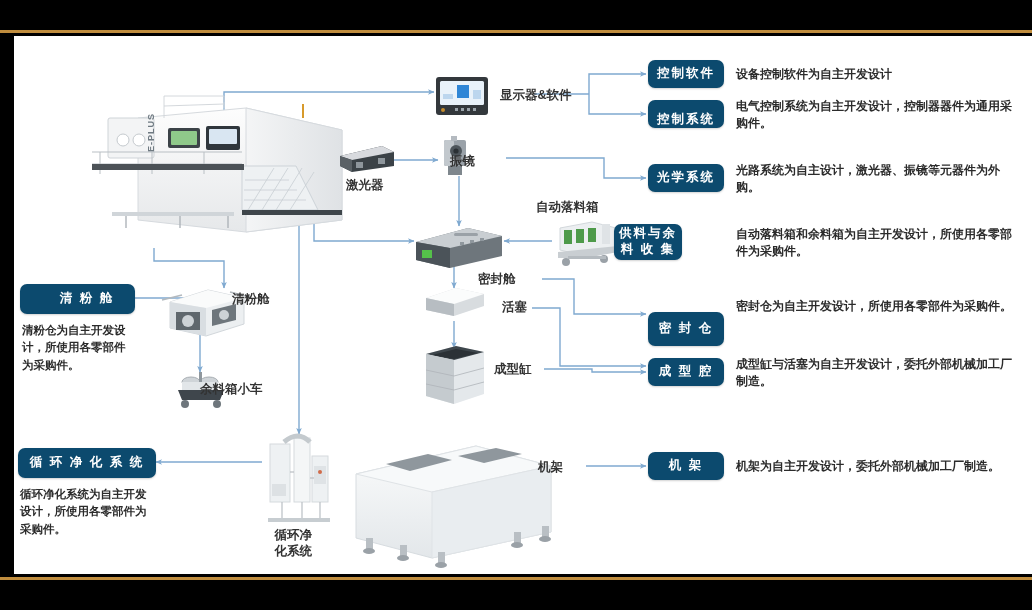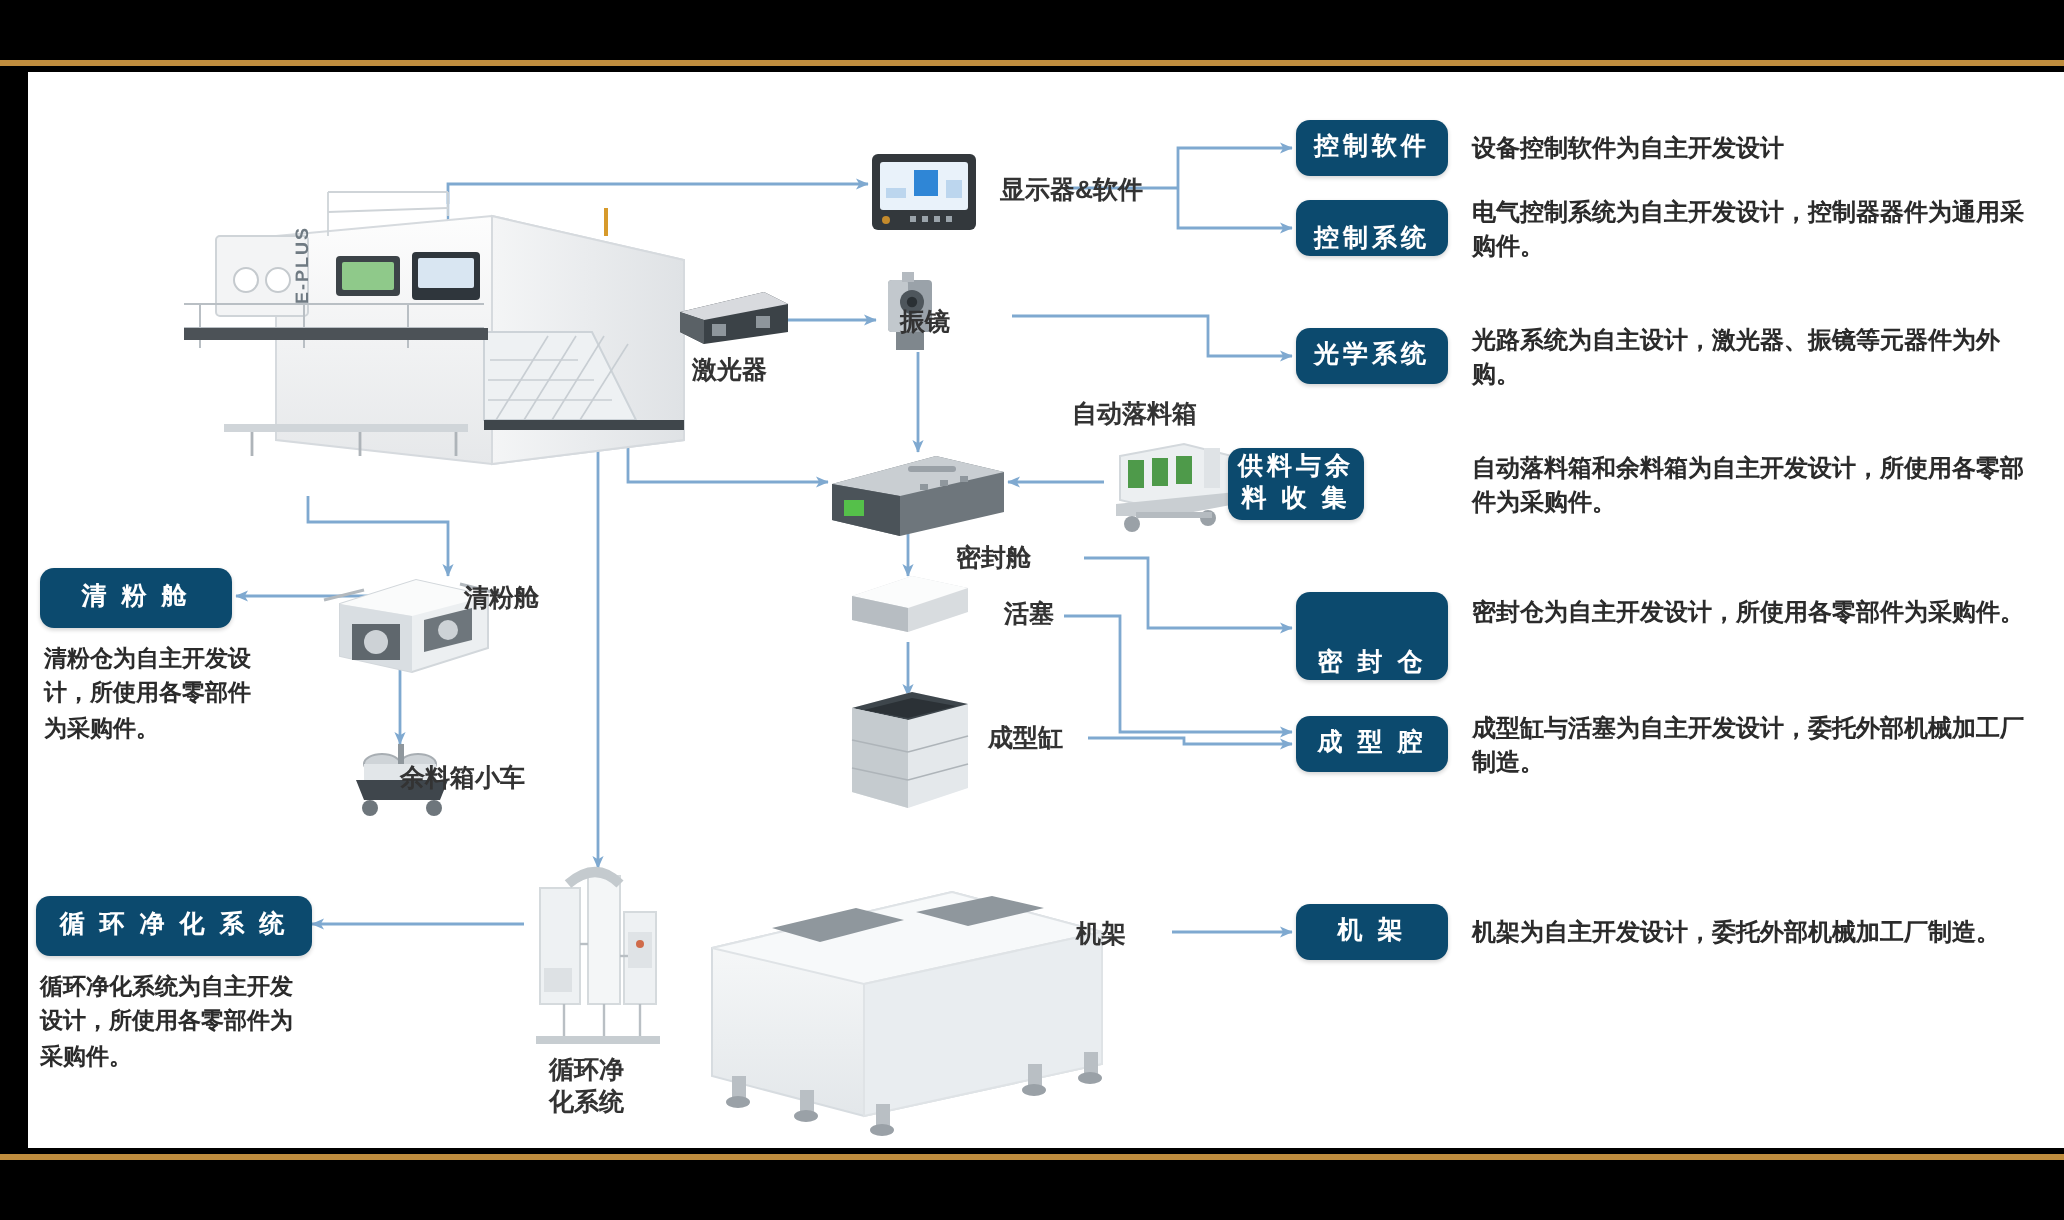--- a/index.html
+++ b/index.html
@@ -360,21 +360,21 @@
     <div class="cap" style="left:436px;top:118px;">振镜</div>
     <div class="cap" style="left:522px;top:164px;">自动落料箱</div>
     <div class="cap" style="left:464px;top:236px;">密封舱</div>
     <div class="cap" style="left:488px;top:264px;">活塞</div>
     <div class="cap" style="left:480px;top:326px;">成型缸</div>
     <div class="cap" style="left:218px;top:256px;">清粉舱</div>
     <div class="cap" style="left:186px;top:346px;">余料箱小车</div>
     <div class="cap two" style="left:252px;top:492px;">循环净化系统</div>
     <div class="cap" style="left:524px;top:424px;">机架</div>
 
-    <div class="pill" style="left:6px;top:248px;width:96px;height:30px;">
+    <div class="pill" style="left:6px;top:248px;width:96px;height:30px;padding-left:19px;">
       <span>清   粉   舱</span>
     </div>
     <div class="desc-left" style="left:8px;top:286px;width:112px;">清粉仓为自主开发设计，所使用各零部件为采购件。</div>
 
     <div class="pill" style="left:4px;top:412px;width:138px;height:30px;">
       <span>循 环 净 化 系 统</span>
     </div>
     <div class="desc-left" style="left:6px;top:450px;width:134px;">循环净化系统为自主开发设计，所使用各零部件为采购件。</div>
 
     <div class="pill" style="left:634px;top:24px;width:76px;height:28px;">
@@ -391,21 +391,21 @@
       <span>光学系统</span>
     </div>
     <div class="desc" style="left:722px;top:126px;width:276px;">光路系统为自主设计，激光器、振镜等元器件为外购。</div>
 
     <div class="pill" style="left:600px;top:188px;width:68px;height:36px;">
       <span>供料与余</span>
       <span>料 收 集</span>
     </div>
     <div class="desc" style="left:722px;top:190px;width:276px;">自动落料箱和余料箱为自主开发设计，所使用各零部件为采购件。</div>
 
-    <div class="pill" style="left:634px;top:260px;width:76px;height:44px;justify-content:flex-end;">
+    <div class="pill" style="left:634px;top:276px;width:76px;height:34px;">
       <span>密 封 仓</span>
     </div>
     <div class="desc" style="left:722px;top:262px;width:276px;">密封仓为自主开发设计，所使用各零部件为采购件。</div>
 
     <div class="pill" style="left:634px;top:322px;width:76px;height:28px;">
       <span>成 型 腔</span>
     </div>
     <div class="desc" style="left:722px;top:320px;width:276px;">成型缸与活塞为自主开发设计，委托外部机械加工厂制造。</div>
 
     <div class="pill" style="left:634px;top:416px;width:76px;height:28px;">

